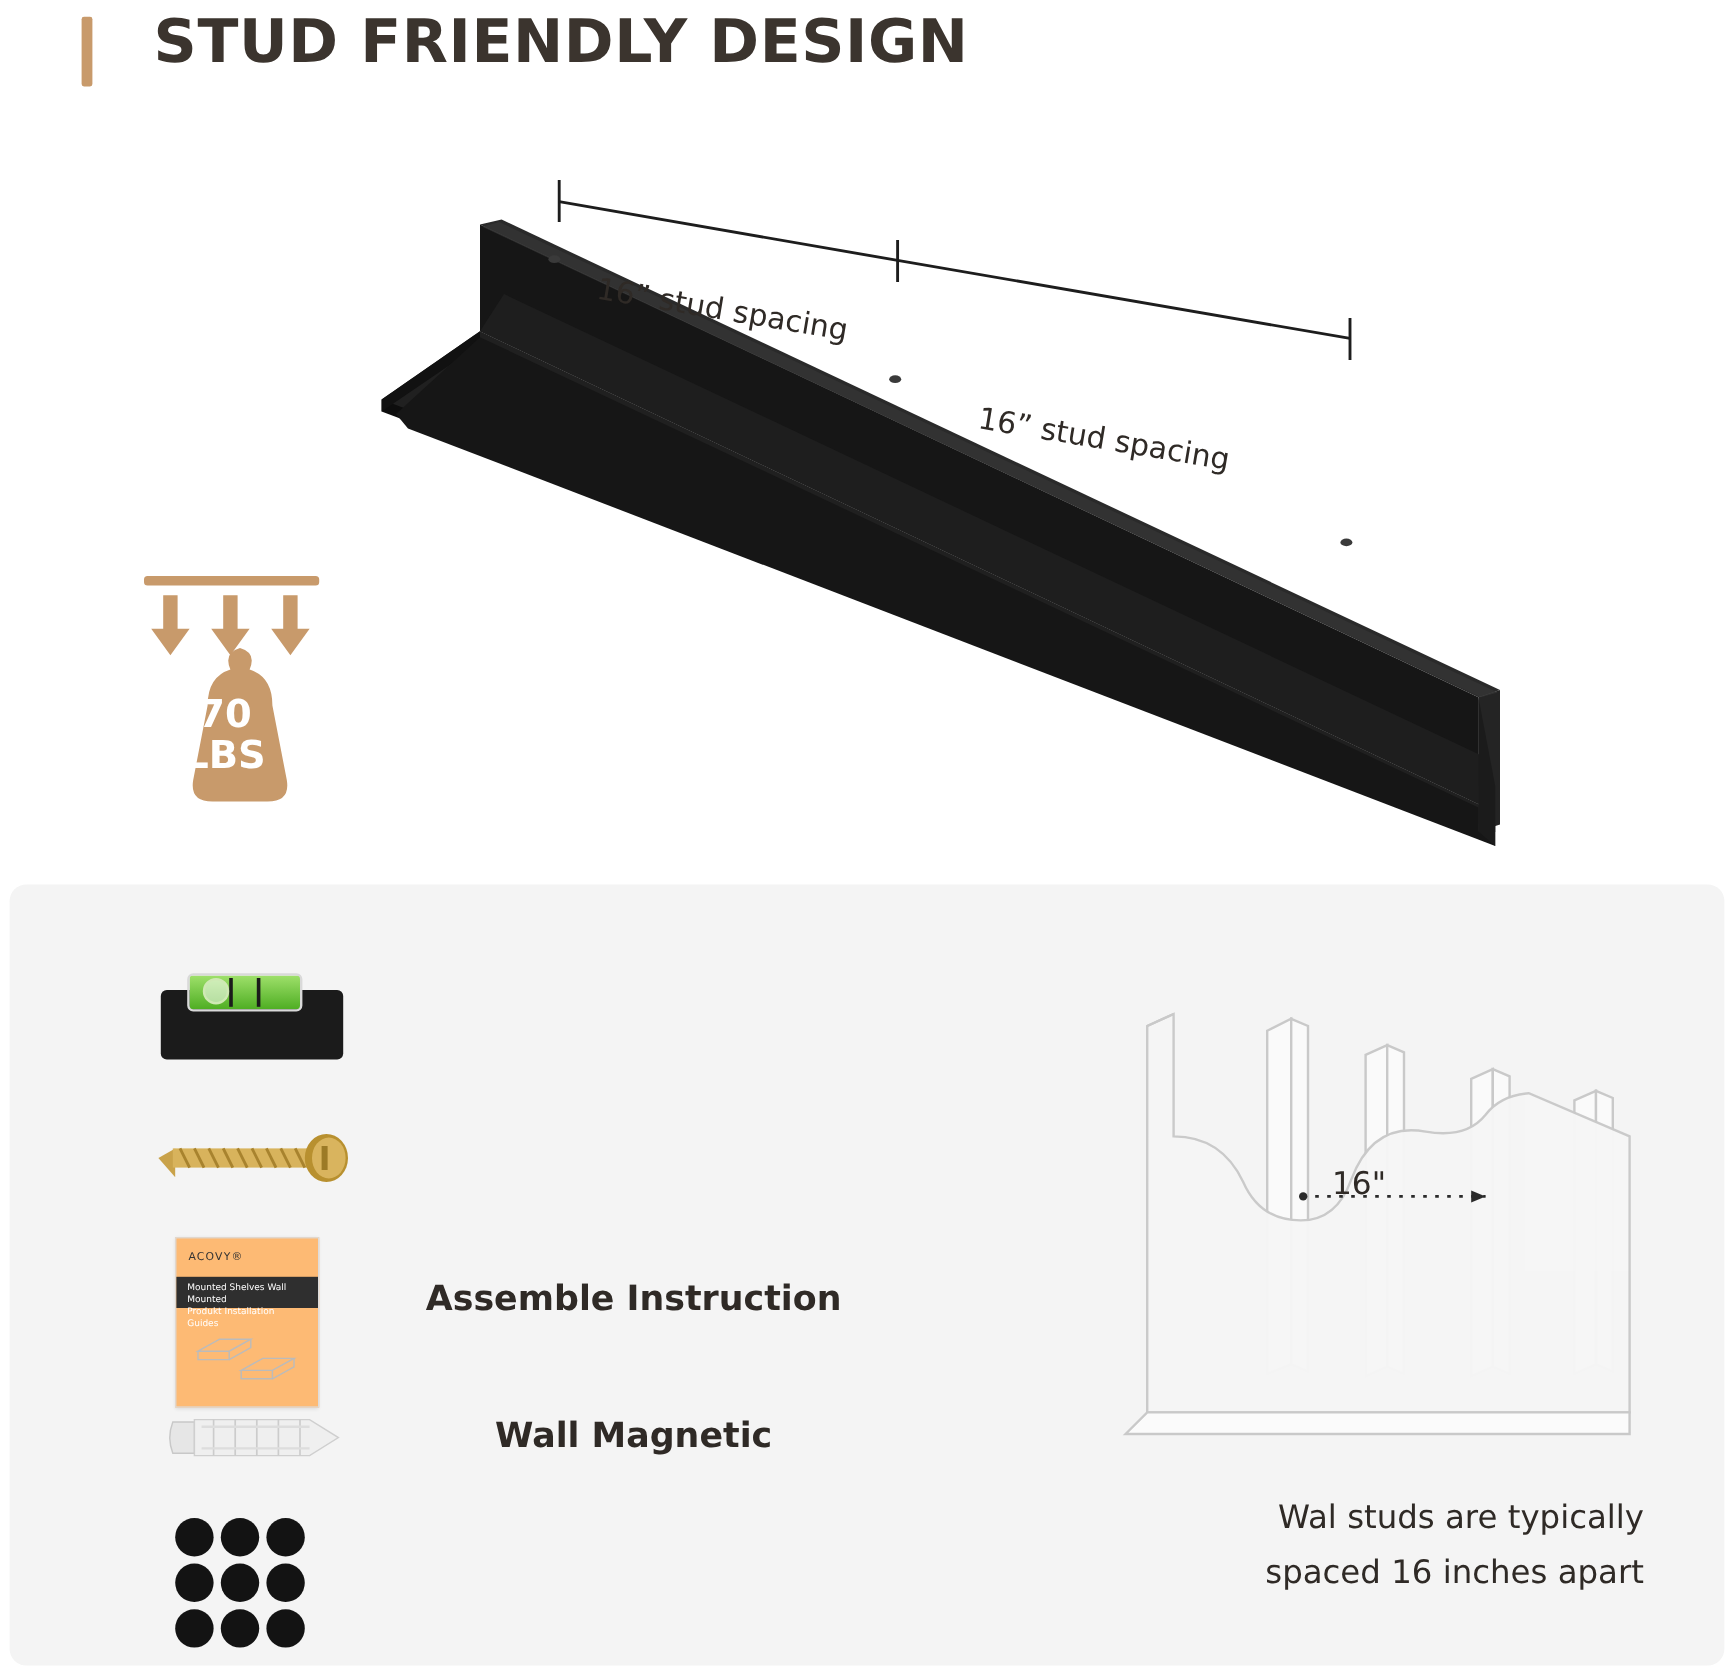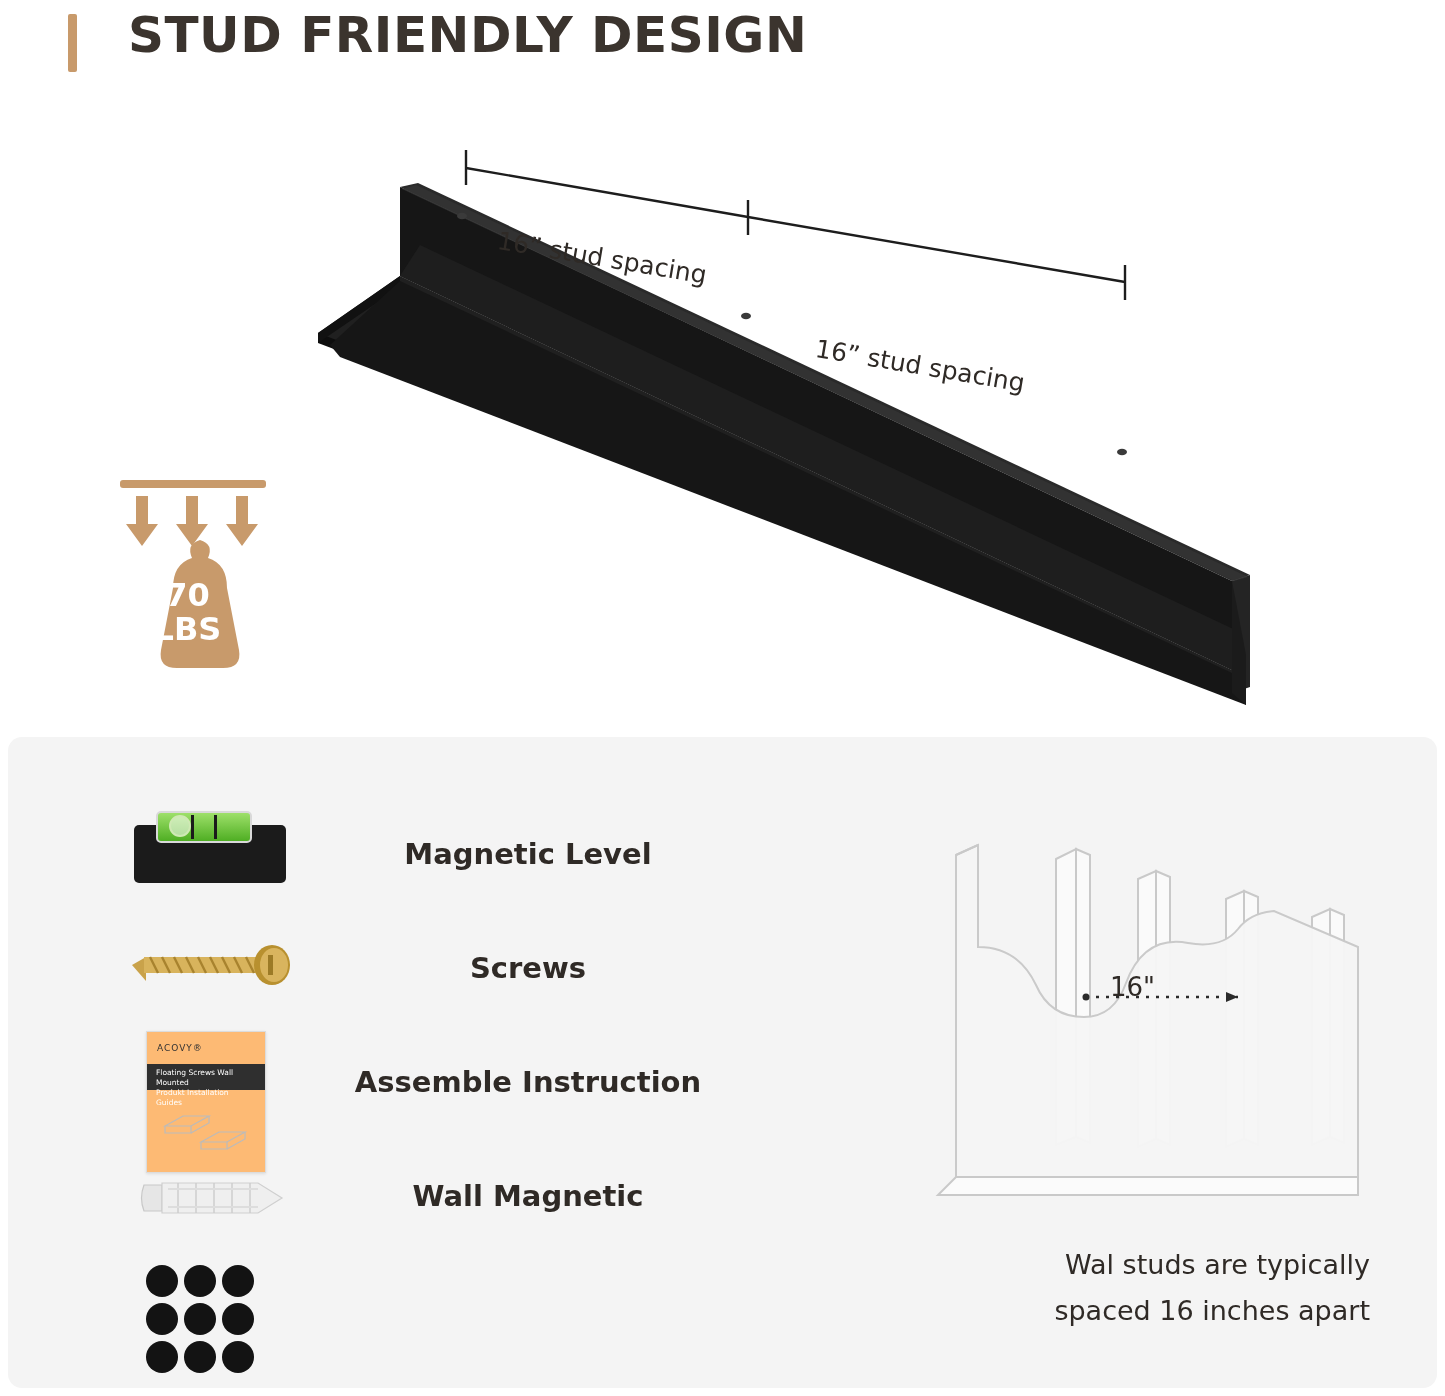--- a/index.html
+++ b/index.html
@@ -338,21 +338,20 @@
 <div class="panel">
 
   <div class="parts-list">
 
     <div class="part-row">
       <div class="part-icon">
         <div class="level-body"></div>
         <div class="level-vial"></div>
         <div class="level-bubble"></div>
       </div>
-      <div class="part-label">Magnetic Level</div>
     </div>
 
     <div class="part-row">
       <div class="part-icon">
         <svg width="170" height="110" viewBox="0 0 170 110">
           <g transform="translate(4,40)">
             <path d="M0 12 l14 -8 l0 24 z" fill="#c9a24a"></path>
             <rect x="12" y="4" width="116" height="16" fill="#d8b35c"></rect>
             <g stroke="#a8832e" stroke-width="2.4">
               <line x1="18" y1="4" x2="26" y2="20"></line>
@@ -364,29 +363,28 @@
               <line x1="90" y1="4" x2="98" y2="20"></line>
               <line x1="102" y1="4" x2="110" y2="20"></line>
               <line x1="114" y1="4" x2="122" y2="20"></line>
             </g>
             <ellipse cx="140" cy="12" rx="18" ry="20" fill="#b8902f"></ellipse>
             <ellipse cx="142" cy="12" rx="14" ry="17" fill="#d9b45e"></ellipse>
             <rect x="136" y="2" width="5" height="20" fill="#9c7a26"></rect>
           </g>
         </svg>
       </div>
-      <div class="part-label">Screws</div>
     </div>
 
     <div class="part-row">
       <div class="part-icon">
         <div class="booklet">
           <div class="booklet-brand">ACOVY®</div>
           <div class="booklet-band">
-            <span>Floating Screws Wall Mounted</span><br>
+            <span>Mounted Shelves Wall Mounted</span><br>
             <span>Produkt Installation Guides</span>
           </div>
           <svg class="booklet-figs" width="92" height="50" viewBox="0 0 92 50">
             <g fill="none" stroke="#bbbbbb" stroke-width="1.2">
               <path d="M4 22 l18 -10 l26 0 l-18 10 z"></path>
               <path d="M4 22 l0 7 l26 0 l0 -7"></path>
               <path d="M30 29 l18 -10 l0 -7"></path>
               <path d="M40 38 l18 -10 l26 0 l-18 10 z"></path>
               <path d="M40 38 l0 7 l26 0 l0 -7"></path>
               <path d="M66 45 l18 -10 l0 -7"></path>

